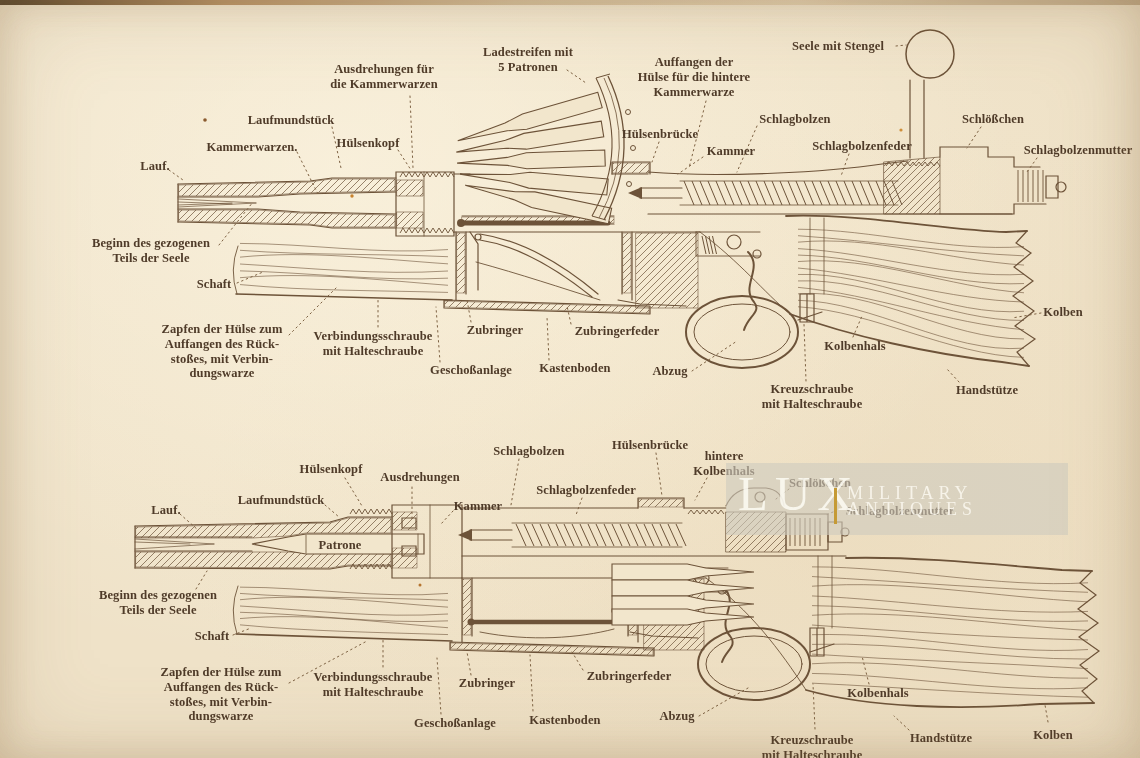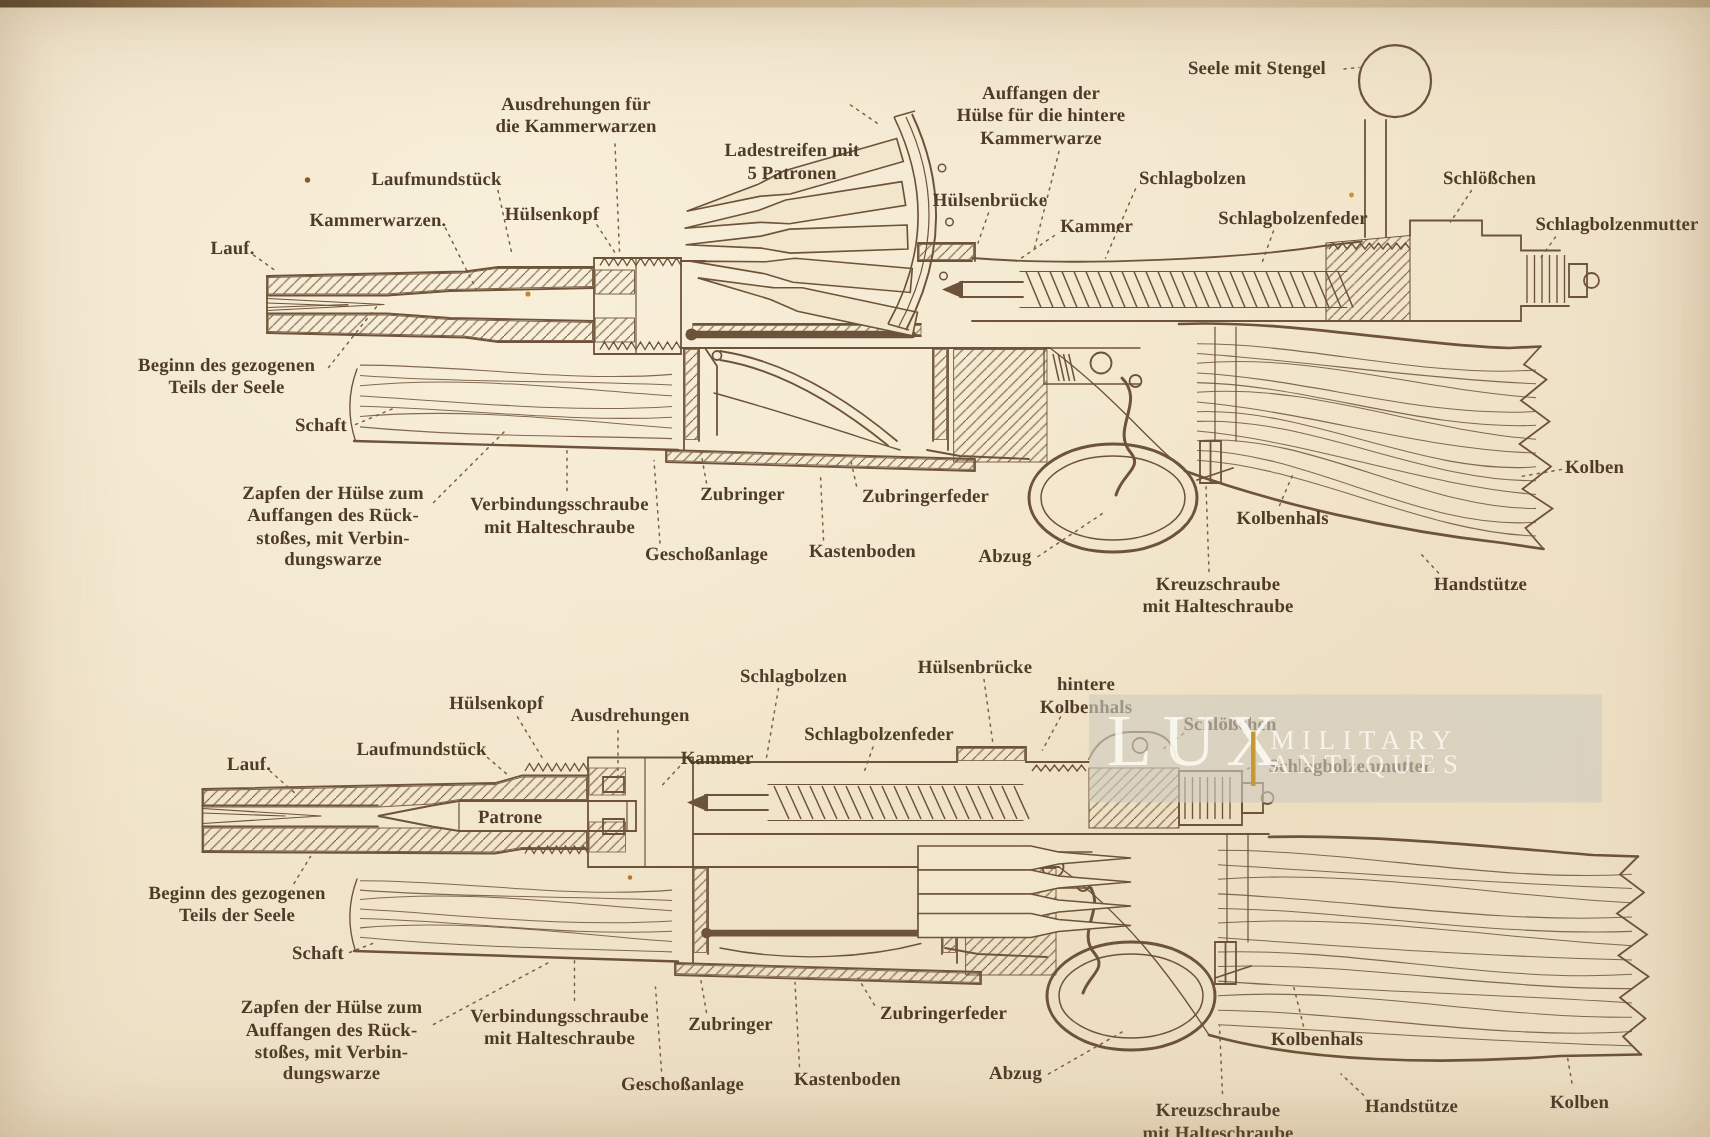--- a/index.html
+++ b/index.html
@@ -312,21 +312,21 @@
         <line x1="1048" y1="722" x2="1045" y2="705" stroke="#7d6142" stroke-width="1" stroke-dasharray="1.5,3.5" stroke-linecap="round"></line>
       </g>
   </svg>
 
   <div id="labels">
       <div class="lbl" style="left: 384px; top: 77px;">Ausdrehungen für
 die Kammerwarzen</div>
       <div class="lbl" style="left: 291px; top: 120px;">Laufmundstück</div>
       <div class="lbl" style="left: 252px; top: 147px;">Kammerwarzen.</div>
       <div class="lbl" style="left: 368px; top: 143px;">Hülsenkopf</div>
-      <div class="lbl" style="left: 528px; top: 60px; margin-top: 48px;">Ladestreifen mit
+      <div class="lbl" style="left: 528px; top: 60px;">Ladestreifen mit
 5 Patronen</div>
       <div class="lbl" style="left: 694px; top: 77px;">Auffangen der
 Hülse für die hintere
 Kammerwarze</div>
       <div class="lbl" style="left: 660px; top: 134px;">Hülsenbrücke</div>
       <div class="lbl" style="left: 731px; top: 151px;">Kammer</div>
       <div class="lbl" style="left: 795px; top: 119px;">Schlagbolzen</div>
       <div class="lbl" style="left: 862px; top: 146px;">Schlagbolzenfeder</div>
       <div class="lbl" style="left: 838px; top: 46px;">Seele mit Stengel</div>
       <div class="lbl" style="left: 993px; top: 119px;">Schlößchen</div>

